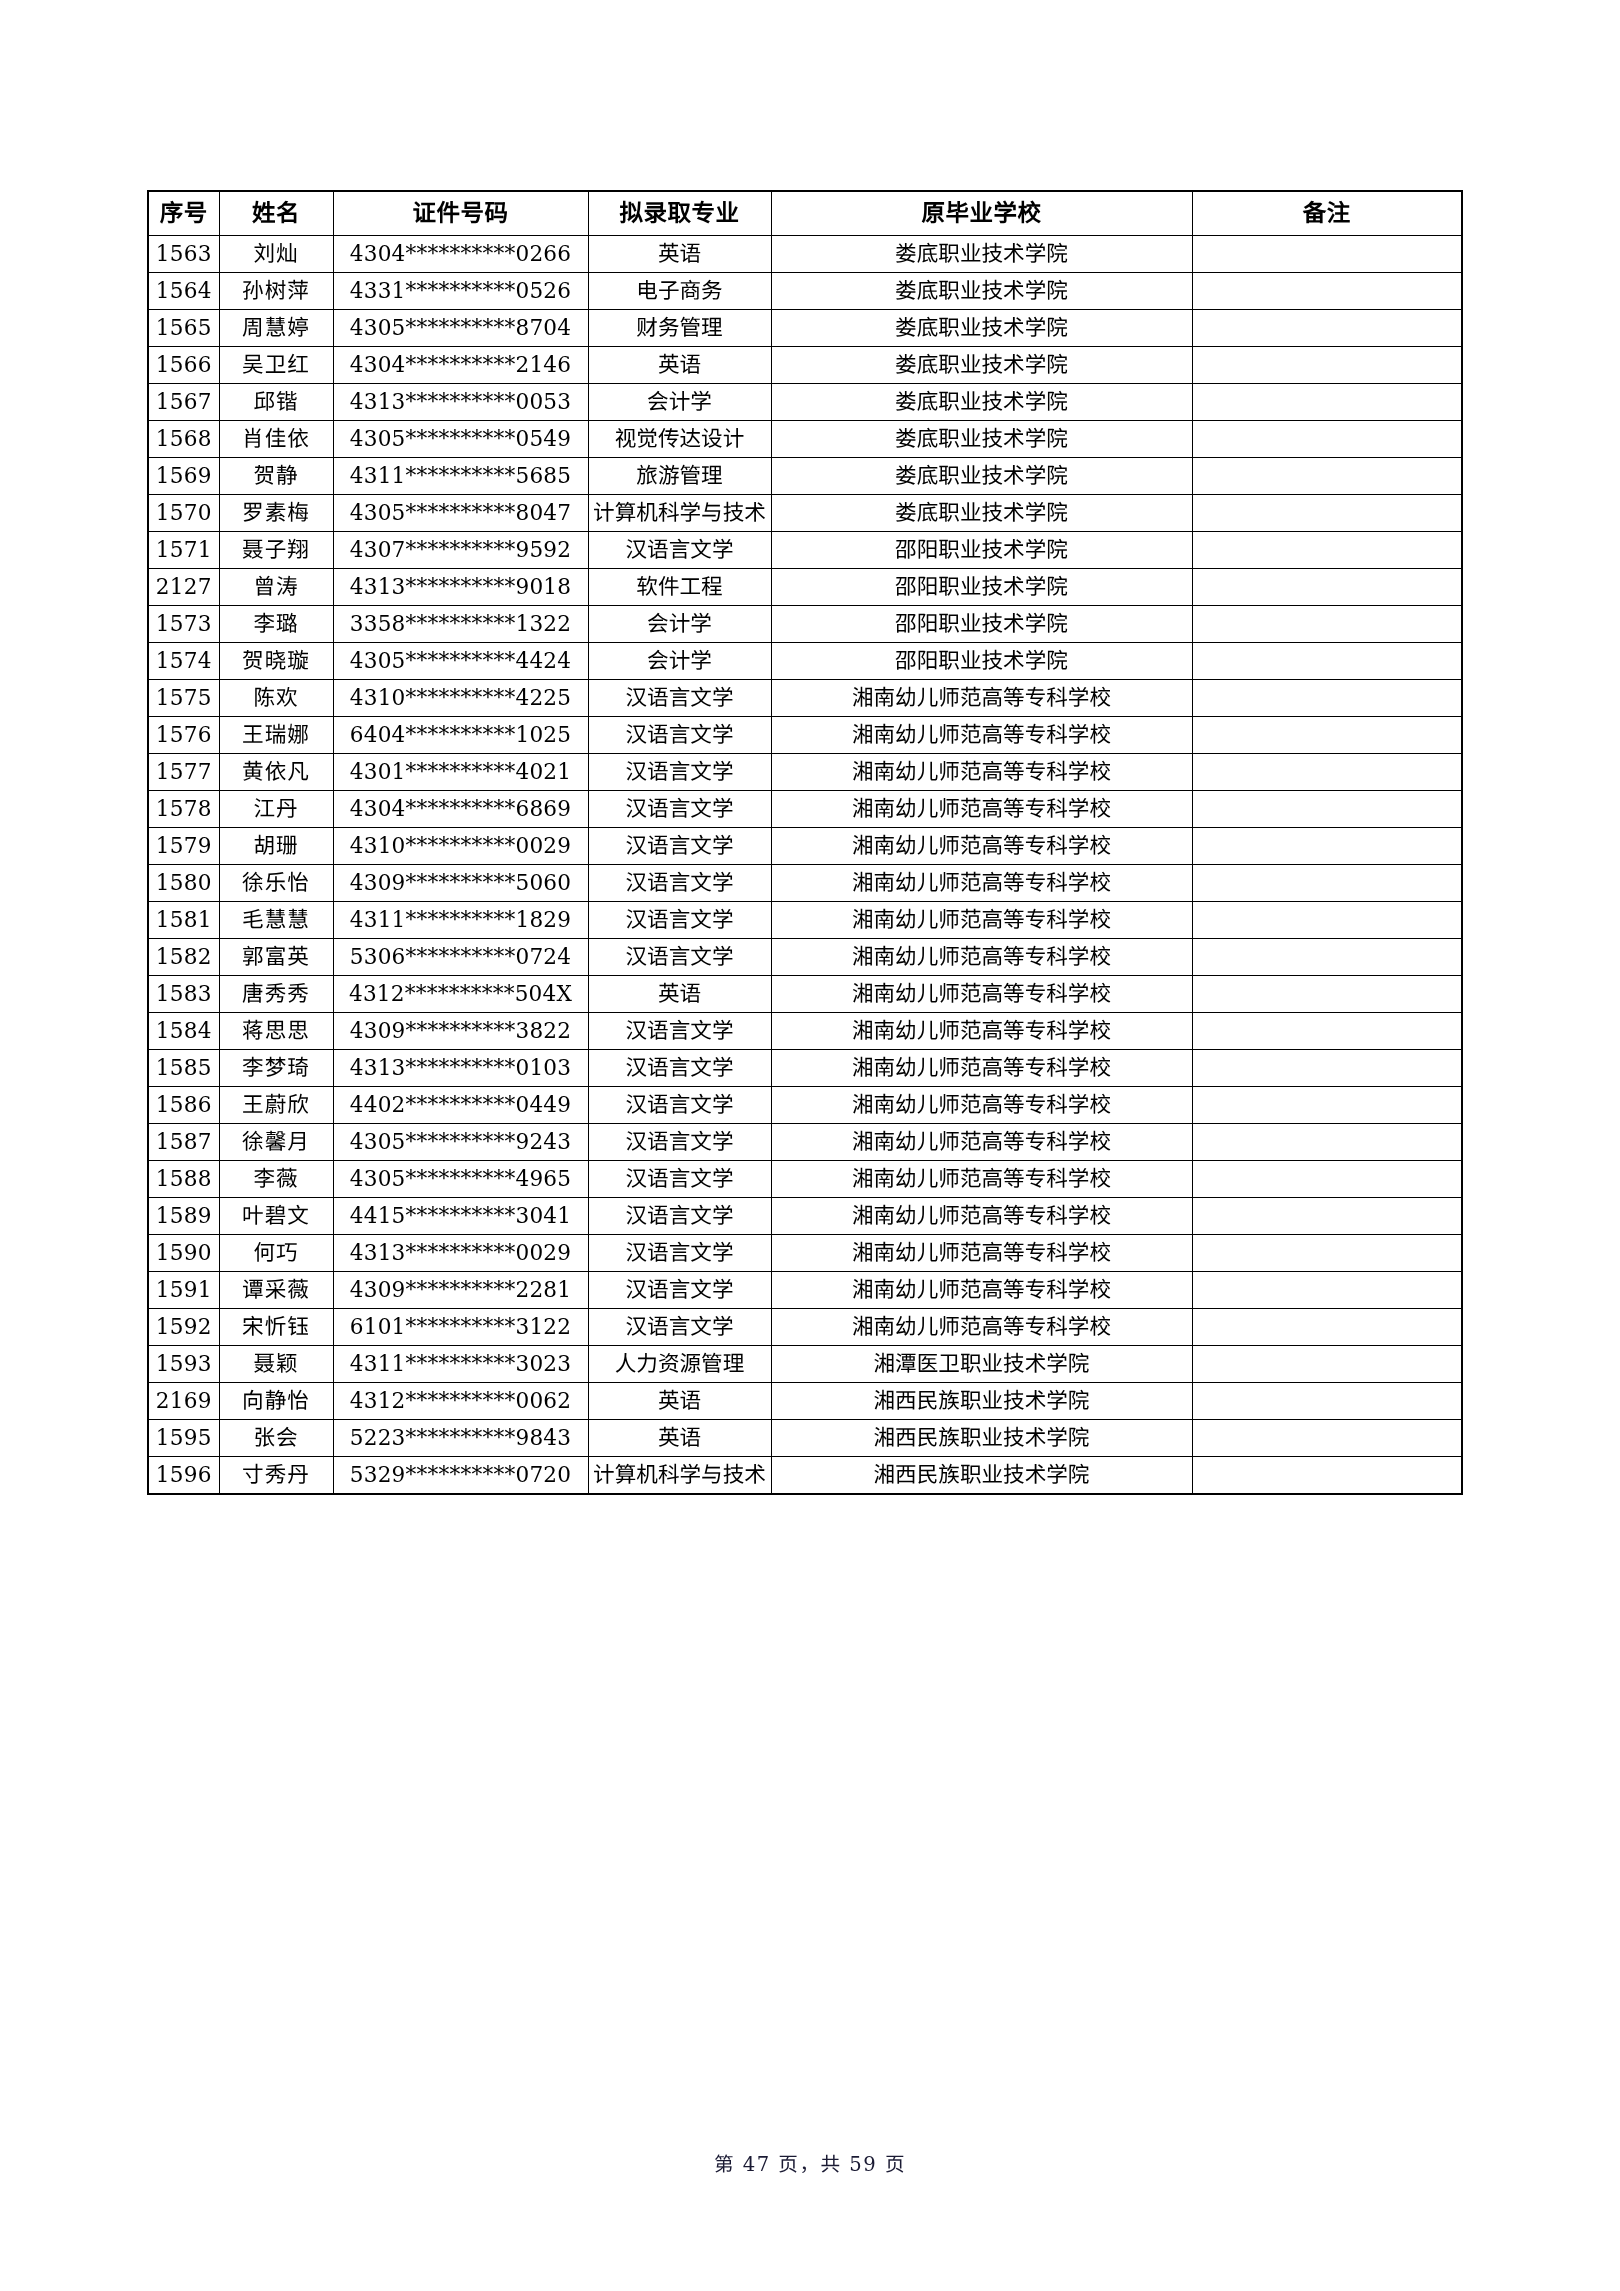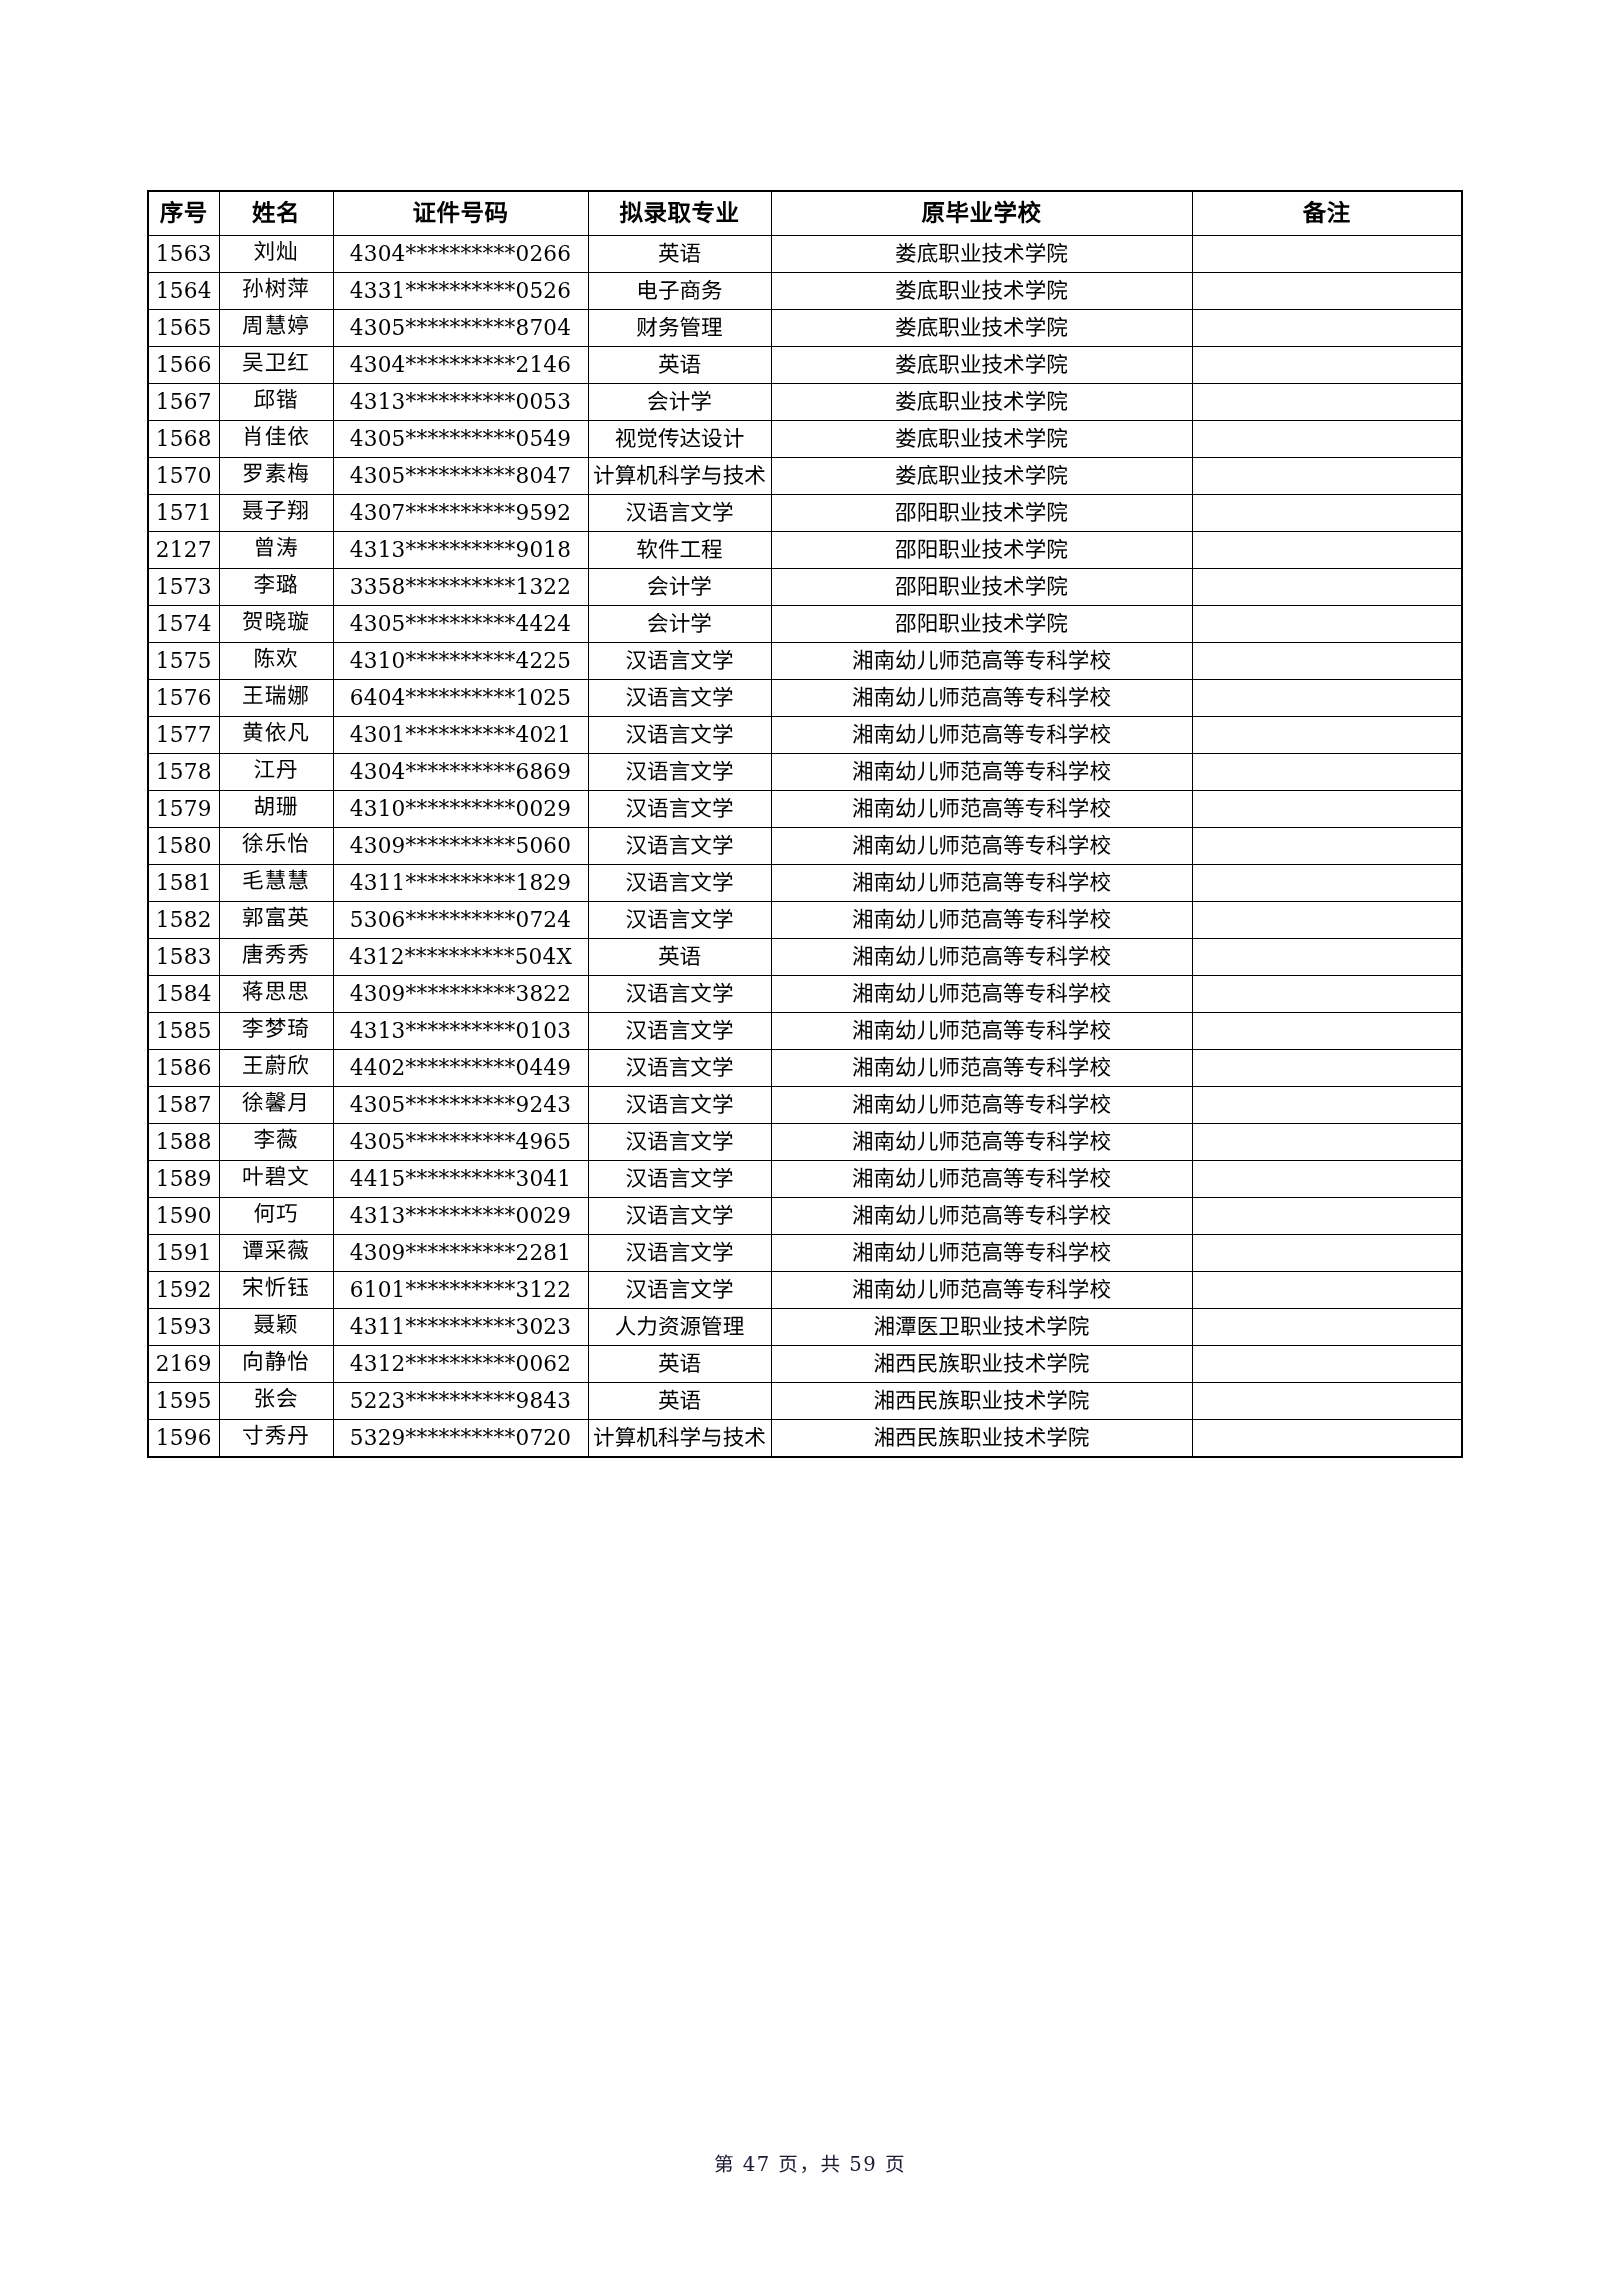--- a/index.html
+++ b/index.html
@@ -59,21 +59,21 @@
     font-size: 23.5px;
     height: 43px;
     letter-spacing: 0.5px;
     font-family: "DejaVu Sans", "Liberation Sans", sans-serif;
   }
   table.roster tbody td {
     font-weight: normal;
     font-size: 21.6px;
   }
   td.cell-index  { font-size: 20.6px; letter-spacing: 0.3px; }
-  td.cell-name   { font-size: 21.6px; letter-spacing: 1px; font-family: Liberation Mono, monospace; }
+  td.cell-name   { font-size: 21.6px; letter-spacing: 1px; }
   td.cell-id     { font-size: 20.6px; letter-spacing: 0.2px; }
   td.cell-major  { font-size: 21.6px; }
   td.cell-school { font-size: 21.6px; }
   td.cell-remark { font-size: 21.6px; }
 
   .footer {
     position: absolute;
     left: 0;
     top: 2148px;
     width: 1620px;
@@ -152,20 +152,28 @@
           </tr>
           <tr>
             <td class="cell-index">1568</td>
             <td class="cell-name">肖佳依</td>
             <td class="cell-id">4305**********0549</td>
             <td class="cell-major">视觉传达设计</td>
             <td class="cell-school">娄底职业技术学院</td>
             <td class="cell-remark"></td>
           </tr>
           <tr>
+            <td class="cell-index">1569</td>
+            <td class="cell-name">贺静</td>
+            <td class="cell-id">4311**********5685</td>
+            <td class="cell-major">旅游管理</td>
+            <td class="cell-school">娄底职业技术学院</td>
+            <td class="cell-remark"></td>
+          </tr>
+          <tr>
             <td class="cell-index">1570</td>
             <td class="cell-name">罗素梅</td>
             <td class="cell-id">4305**********8047</td>
             <td class="cell-major">计算机科学与技术</td>
             <td class="cell-school">娄底职业技术学院</td>
             <td class="cell-remark"></td>
           </tr>
           <tr>
             <td class="cell-index">1571</td>
             <td class="cell-name">聂子翔</td>

